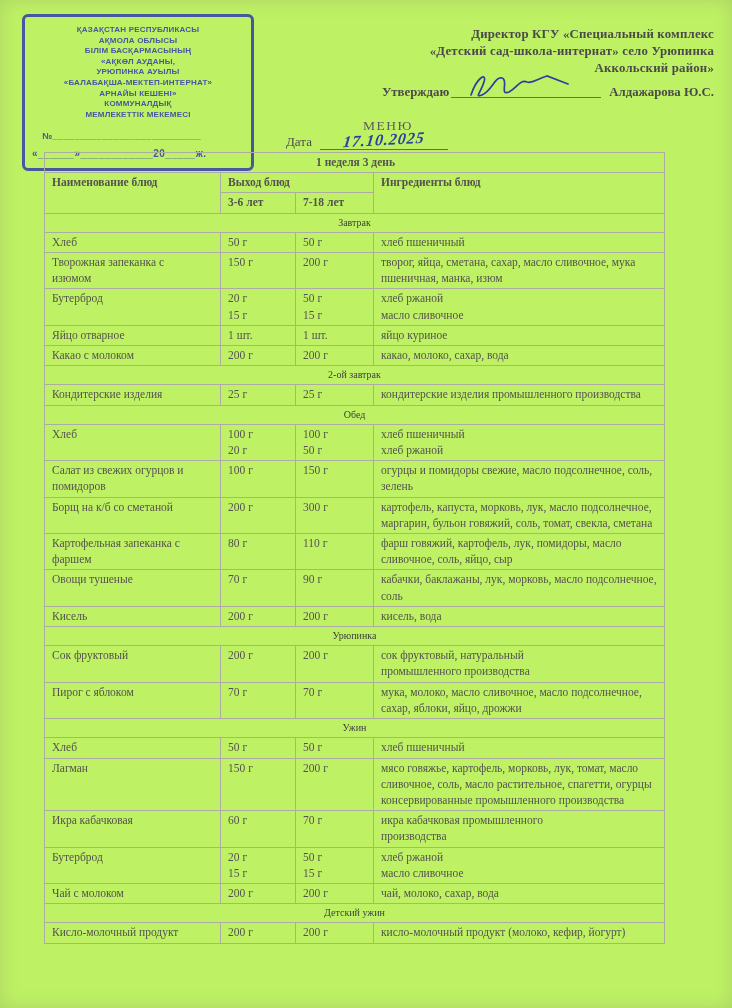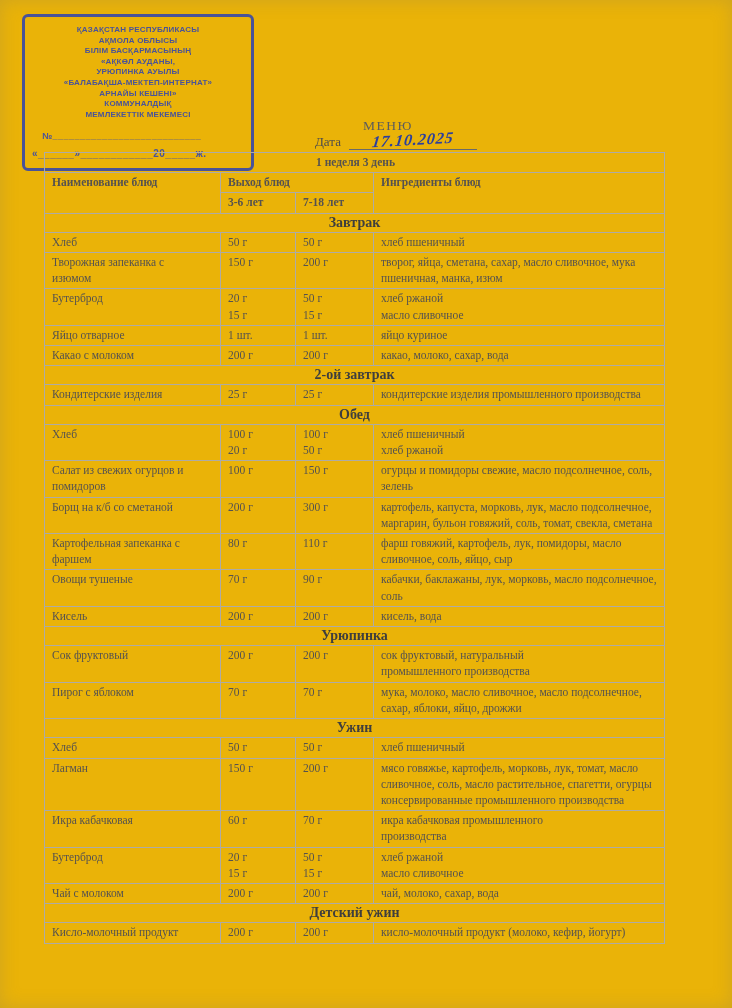--- a/index.html
+++ b/index.html
@@ -1,18 +1,18 @@
 <!DOCTYPE html>
 <html><head>
 <meta charset="utf-8">
 <style>
   html,body{margin:0;padding:0;background:#dcd9d4;}
   .page{
     position:relative;width:732px;height:1008px;margin:0 auto;
-    background:#eab308;overflow:hidden;
+    background:#bef264;overflow:hidden;
     font-family:"Liberation Serif",serif;color:#4c4c4c;
     box-shadow:inset 0 0 18px rgba(120,115,105,.25);
   }
   
   .stamp{
     position:absolute;left:22px;top:14px;width:212px;
     border:3px solid #3c4ba5;border-radius:6px;
     padding:8px 7px 9px;color:#3c4ba5;text-align:center;
     font-family:"Liberation Sans",sans-serif;opacity:.92;
   }
@@ -22,33 +22,33 @@
   
   .approval{position:absolute;top:26px;left:300px;right:18px;text-align:right;}
   .approval .hline{font-size:12.8px;font-weight:bold;line-height:17px;color:#4a4a4a;letter-spacing:.2px;}
   .approve-row{display:flex;justify-content:flex-end;align-items:flex-end;margin-top:4px;}
   .approve-row .lbl{font-size:12.8px;font-weight:bold;color:#4a4a4a;}
   .sig-area{width:150px;height:16px;border-bottom:1px solid #6d6d6d;position:relative;margin:0 8px 2px 2px;}
   .sig-area svg{position:absolute;left:14px;bottom:-4px;}
   
   .menu-title{position:absolute;top:118px;left:0;width:100%;text-align:center;
     transform:translateX(22px);font-size:13.5px;color:#5c5c5c;letter-spacing:1.5px;}
-  .date-line{position:absolute;top:133px;left:315px;font-size:13px;color:#4c4c4c;display:flex;align-items:flex-end;}
+  .date-line{position:absolute;top:133px;left:286px;font-size:13px;color:#4c4c4c;display:flex;align-items:flex-end;}
   .date-underline{display:inline-block;border-bottom:1.4px solid #6a6a6a;min-width:128px;margin-left:8px;text-align:center;}
   .hand-date{display:inline-block;font-size:16px;font-weight:bold;font-style:italic;
     color:#2b3f9e;transform:rotate(-3deg) skewX(-10deg);letter-spacing:1px;line-height:14px;}
   
   table.menu{position:absolute;left:44px;top:152px;width:620px;border-collapse:collapse;table-layout:fixed;}
   table.menu td{
     border:1px solid #aeaba4;font-size:11.5px;line-height:16.2px;color:#555250;
     padding:1px 5px 2px 7px;vertical-align:top;white-space:pre-line;overflow:hidden;
   }
   td.week{ text-align:center;font-weight:bold;color:#3e3e3e;font-size:12.3px;padding:2px 4px;}
   td.colhead{text-align:left;font-weight:bold;color:#3e3e3e;font-size:12.3px;vertical-align:middle;padding:3px 4px;}
-  tr.sec td{text-align:center;font-weight:bold;color:#3e3e3e;font-size:14px;padding:1px 19px;}
+  tr.sec td{text-align:center;font-weight:normal;color:#3e3e3e;font-size:10px;padding:1px 19px;}
   td.qty{padding-left:9px;}
 </style>
 </head>
 <body>
 
 <div class="page">
 
   <div class="stamp">
     <div class="stamp-line">ҚАЗАҚСТАН РЕСПУБЛИКАСЫ</div>
     <div class="stamp-line">АҚМОЛА ОБЛЫСЫ</div>
@@ -56,20 +56,34 @@
     <div class="stamp-line">«АҚКӨЛ АУДАНЫ,</div>
     <div class="stamp-line">УРЮПИНКА АУЫЛЫ</div>
     <div class="stamp-line">«БАЛАБАҚША-МЕКТЕП-ИНТЕРНАТ»</div>
     <div class="stamp-line">АРНАЙЫ КЕШЕНІ»</div>
     <div class="stamp-line">КОММУНАЛДЫҚ</div>
     <div class="stamp-line">МЕМЛЕКЕТТІК МЕКЕМЕСІ</div>
     <div class="stamp-no">№___________________________</div>
     <div class="stamp-date">«______»____________20_____ж.</div>
   </div>
 
+  <div class="approval">
+    <div class="hline">Директор КГУ «Специальный комплекс</div>
+    <div class="hline">«Детский сад-школа-интернат» село Урюпинка</div>
+    <div class="hline">Аккольский район»</div>
+    <div class="approve-row">
+      <span class="lbl">Утверждаю</span>
+      <span class="sig-area">
+        <svg width="110" height="30" viewBox="0 0 110 30">
+          <path d="M6 24 C 12 6, 22 1, 19 11 C 16 21, 9 27, 17 24 C 27 20, 30 5, 37 7 C 44 9, 34 25, 44 21 C 52 17, 55 8, 62 11 C 67 13, 72 8, 82 5 L 103 13" stroke="#2b3f9e" fill="none" stroke-width="1.7" stroke-linecap="round"></path>
+        </svg>
+      </span>
+      <span class="lbl">Алдажарова Ю.С.</span>
+    </div>
+  </div>
 
   <div class="menu-title">МЕНЮ</div>
   <div class="date-line">
     <span>Дата</span>
     <span class="date-underline">
       <span class="hand-date">17.10.2025</span>
     </span>
   </div>
 
   <table class="menu">

